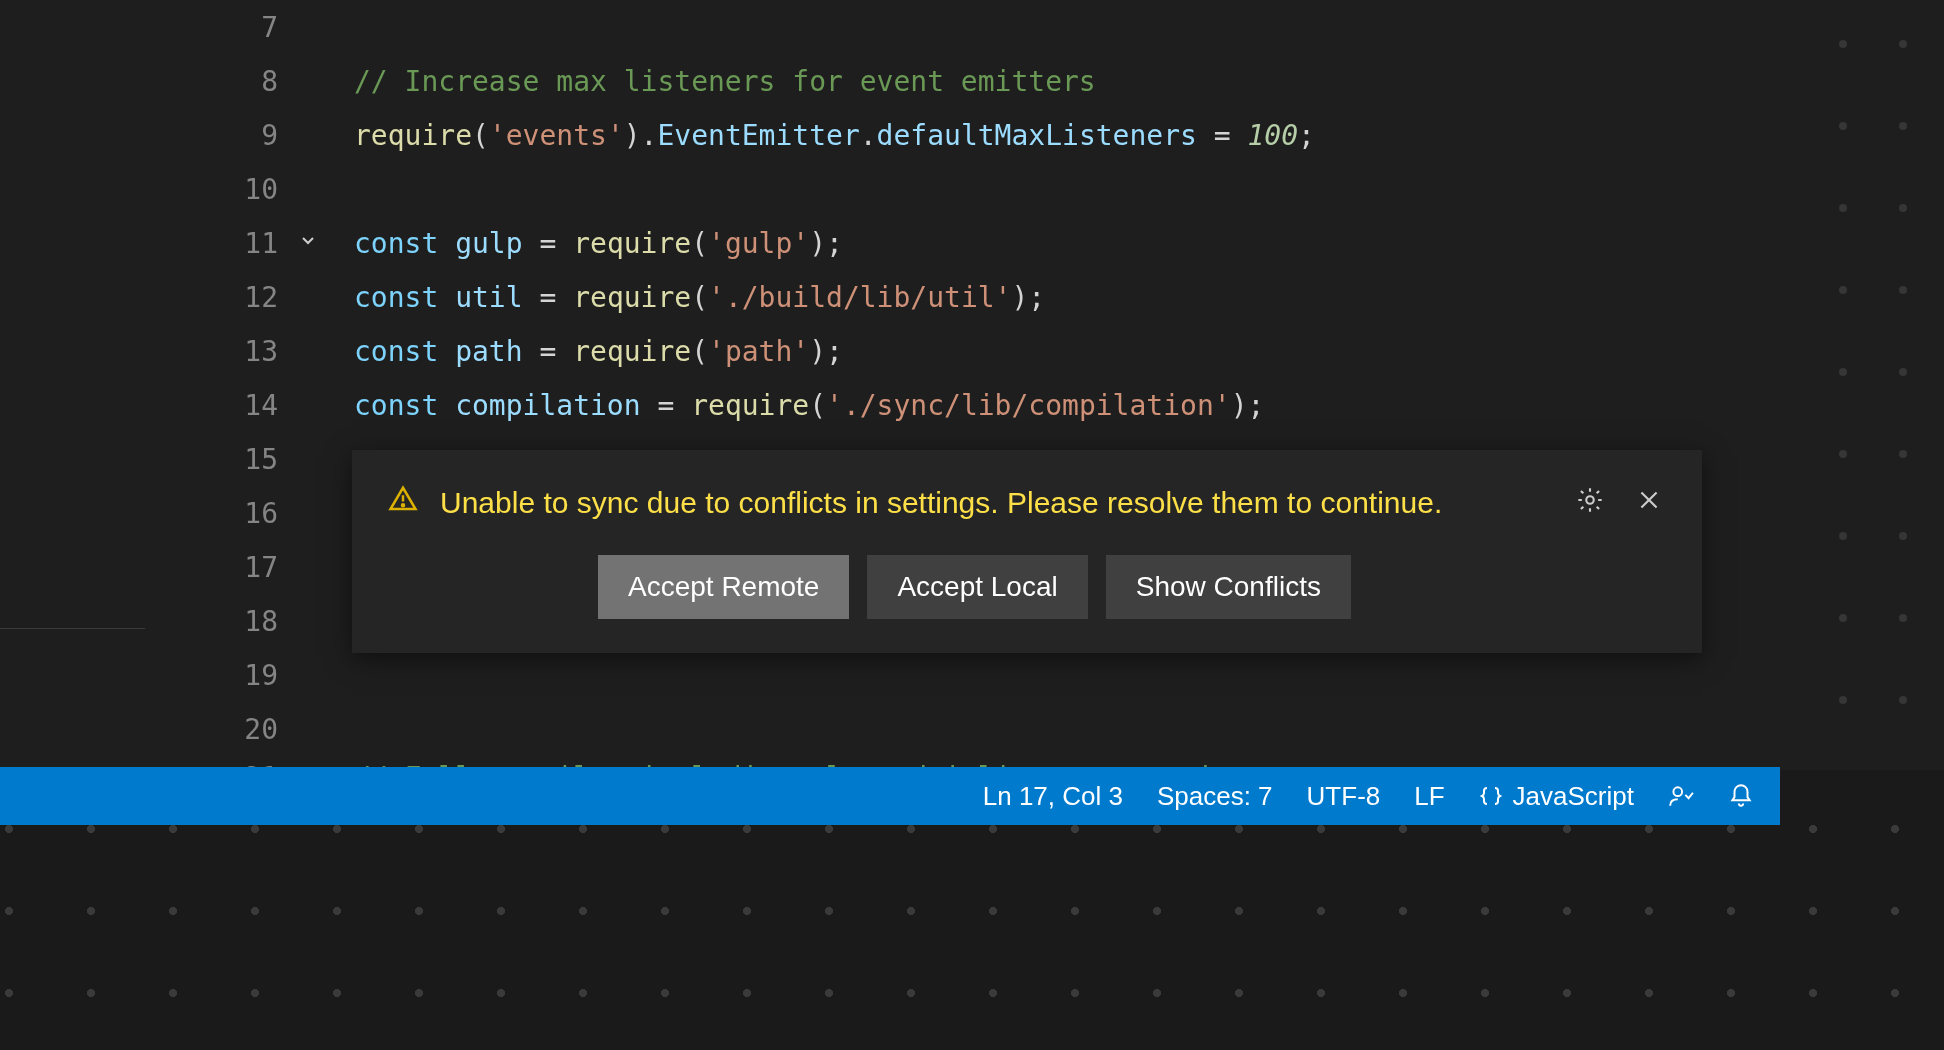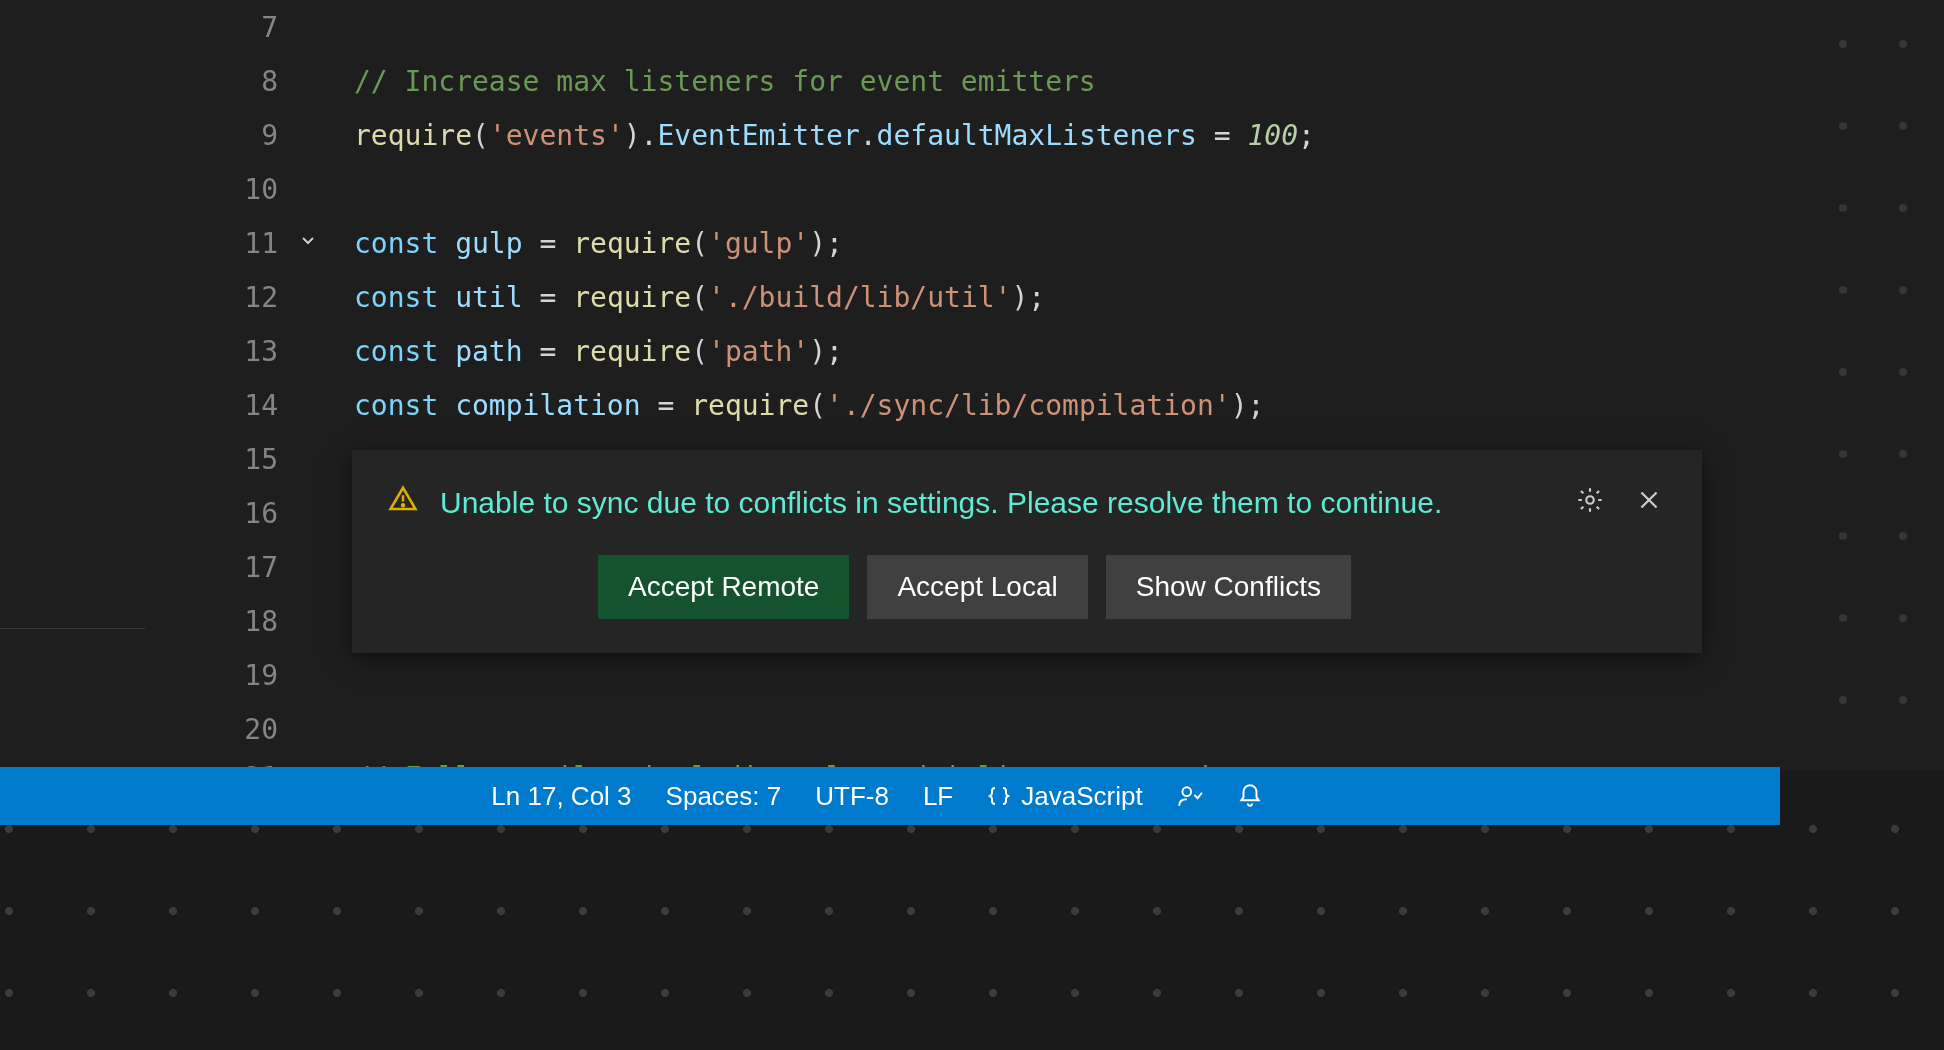--- a/index.html
+++ b/index.html
@@ -137,21 +137,21 @@
     gap: 22px;
   }
   .notif-icon {
     flex-shrink: 0;
     margin-top: 4px;
   }
   .notif-msg {
     flex: 1;
     font-size: 30px;
     line-height: 1.55;
-    color: #5eead4;
+    color: #fde047;
   }
   .notif-actions-top {
     display: flex;
     gap: 24px;
     align-items: center;
     flex-shrink: 0;
     margin-top: 2px;
   }
   .icon-btn {
     background: none;
@@ -171,34 +171,34 @@
     margin-left: 210px;
   }
   .btn {
     border: none;
     font-size: 28px;
     font-family: inherit;
     padding: 16px 30px;
     color: #fff;
     cursor: pointer;
   }
-  .btn-primary { background: #14532d; }
+  .btn-primary { background: #737373; }
   .btn-secondary { background: #404040; }
   
   
   .statusbar {
     position: absolute;
     left: 0;
     top: 767px;
     width: 1780px;
     height: 58px;
     background: #007acc;
     display: flex;
     align-items: center;
-    justify-content: center;
+    justify-content: flex-end;
     gap: 34px;
     padding-right: 26px;
     color: #fff;
     font-family: -apple-system, "Segoe UI", Helvetica, Arial, sans-serif;
     font-size: 26px;
     z-index: 5;
   }
   .status-item {
     display: flex;
     align-items: center;

